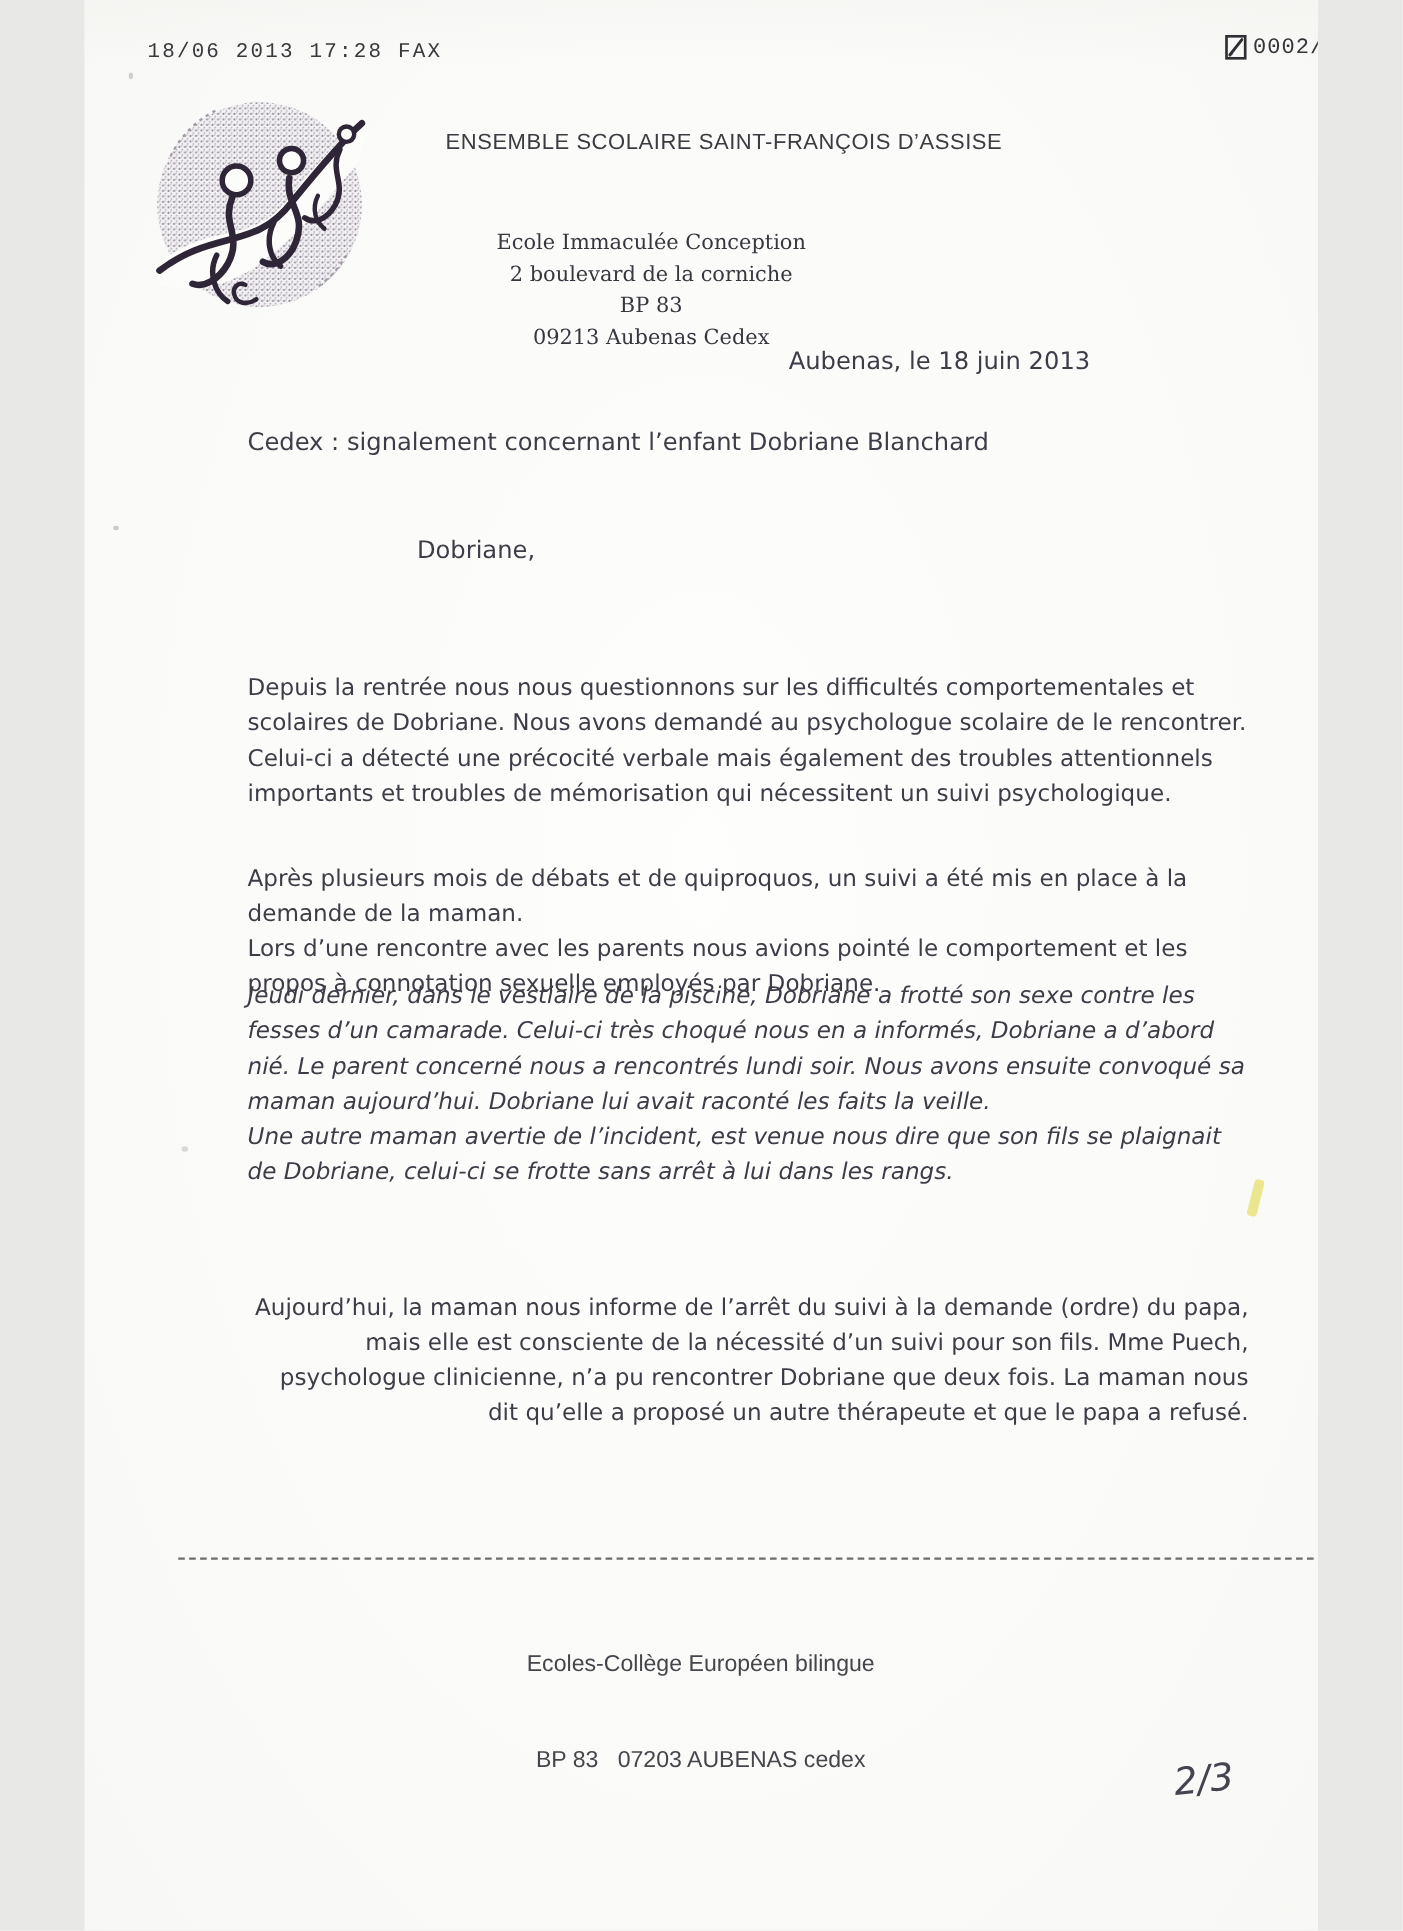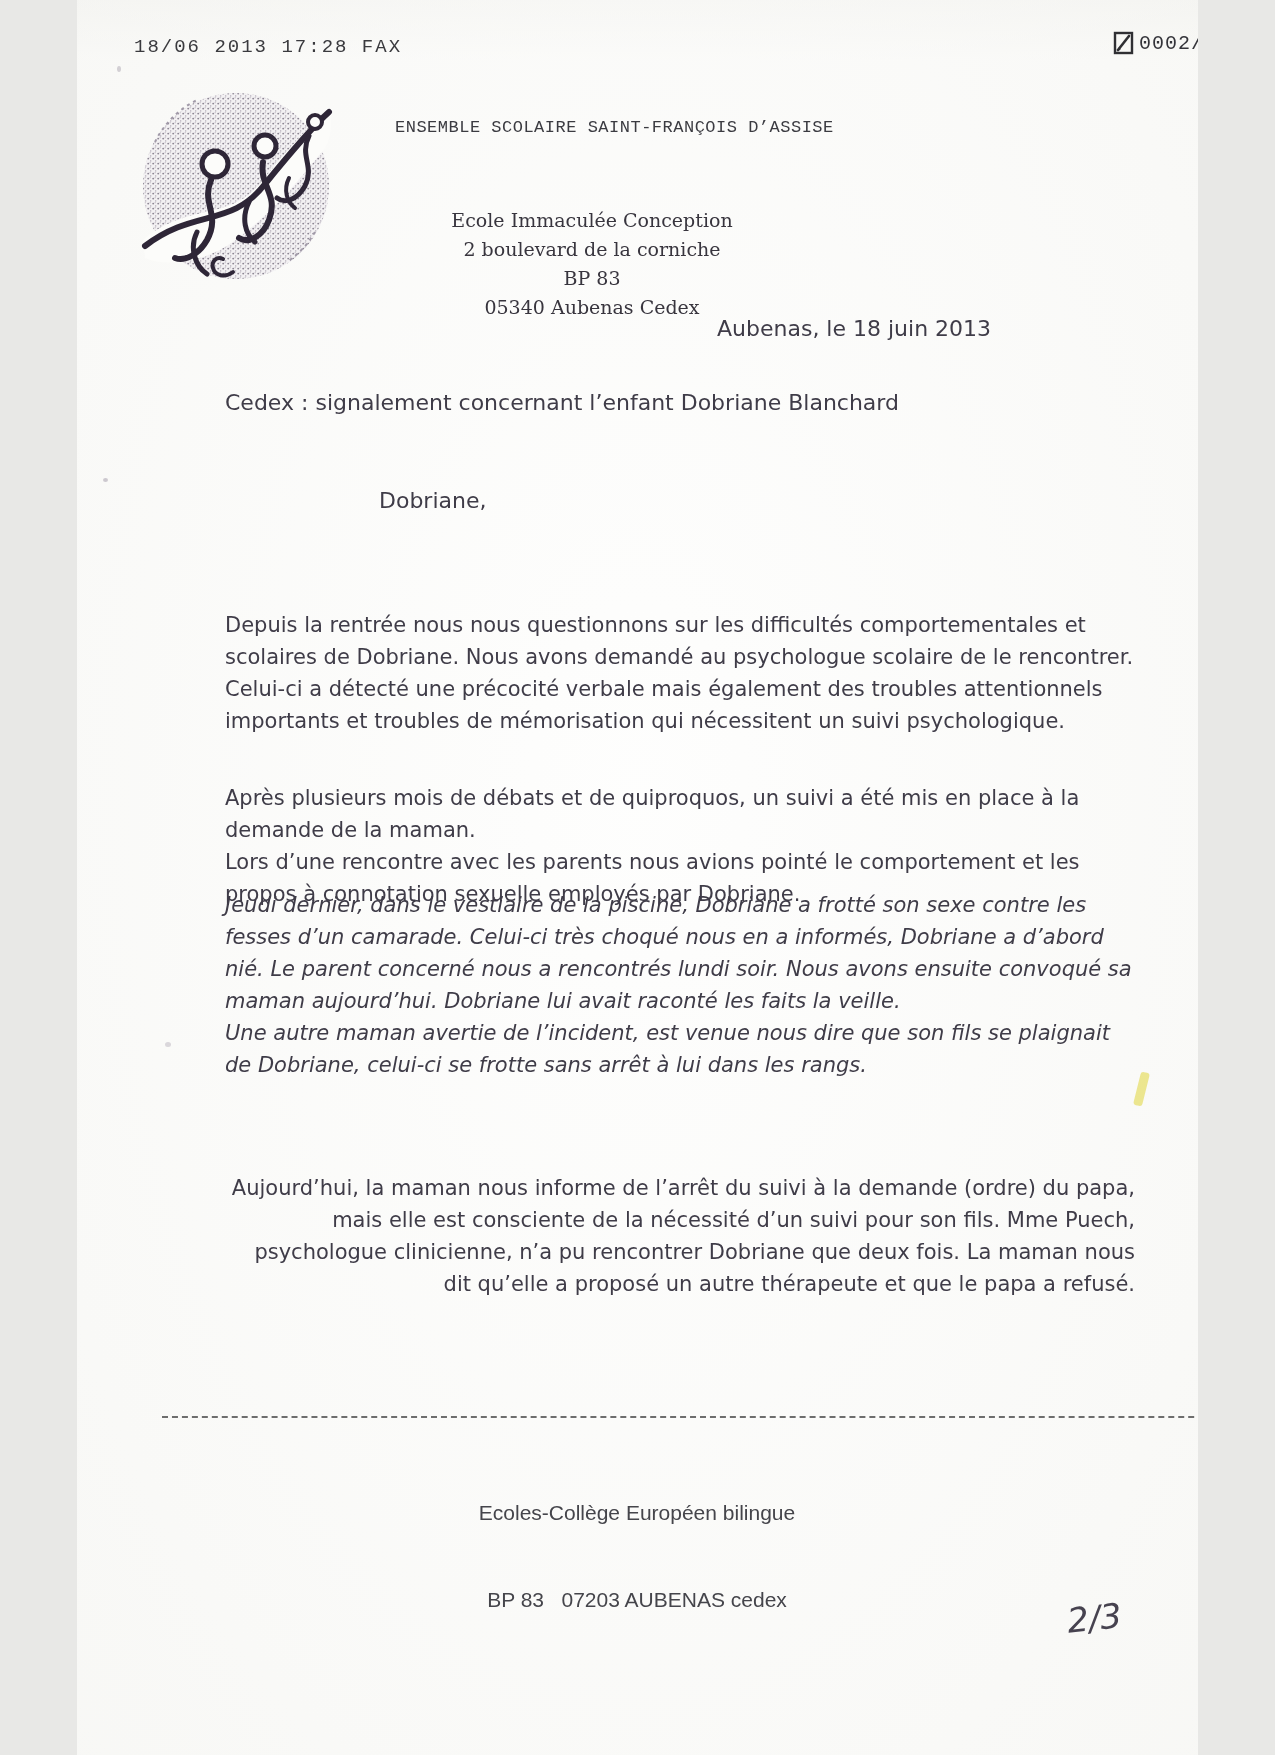--- a/index.html
+++ b/index.html
@@ -21,23 +21,23 @@
     font-size:19px;letter-spacing:2px;color:#3a3a3e;
   }
   .fax-pagecount{
     position:absolute;left:1005px;top:30px;
     display:flex;align-items:center;gap:4px;
     font-family:"Liberation Mono", monospace;
     font-size:20px;letter-spacing:1px;color:#34343a;padding-left:31px;
   }
   .logo-wrap{position:absolute;left:60px;top:82px;width:198px;height:210px;}
   .school-name{
-    position:absolute;left:318px;top:118px;width:640px;
-    font-family:Liberation Mono, monospace;
-    font-size:17px;letter-spacing:0.5px;color:#3b3b41;
+    position:absolute;left:328px;top:118px;width:640px;
+    font-family:Liberation Sans, sans-serif;
+    font-size:20px;letter-spacing:0.5px;color:#3b3b41;
   }
   .address-block{
     position:absolute;left:360px;top:176px;width:310px;
     text-align:center;
     font-family:"DejaVu Serif", serif;
     font-size:19px;line-height:29px;color:#38353e;margin-top:30px;
   }
   .dateline{
     position:absolute;left:640px;top:316px;
     font-size:22px;color:#3f3c48;
@@ -137,21 +137,21 @@
       <path d="M96 190 C88 196 78 194 76 186 C74 179 80 174 86 177" fill="none" stroke="#2e2637" stroke-width="4" stroke-linecap="round"></path>
     </svg>
   </div>
 
   <div class="school-name">ENSEMBLE SCOLAIRE SAINT-FRANÇOIS D’ASSISE</div>
 
   <div class="address-block">
     <div>Ecole Immaculée Conception</div>
     <div>2 boulevard de la corniche</div>
     <div>BP 83</div>
-    <div>05340 Aubenas Cedex</div>
+    <div>09213 Aubenas Cedex</div>
   </div>
 
   <div class="dateline">Aubenas, le 18 juin 2013</div>
 
   <div class="subject-line">Cedex : signalement concernant l’enfant Dobriane Blanchard</div>
 
   <div class="salutation">Dobriane,</div>
 
   <div class="body-text p1">Depuis la rentrée nous nous questionnons sur les difficultés comportementales et scolaires de Dobriane. Nous avons demandé au psychologue scolaire de le rencontrer. Celui-ci a détecté une précocité verbale mais également des troubles attentionnels importants et troubles de mémorisation qui nécessitent un suivi psychologique.</div>
   <div class="body-text p2">Après plusieurs mois de débats et de quiproquos, un suivi a été mis en place à la demande de la maman.

